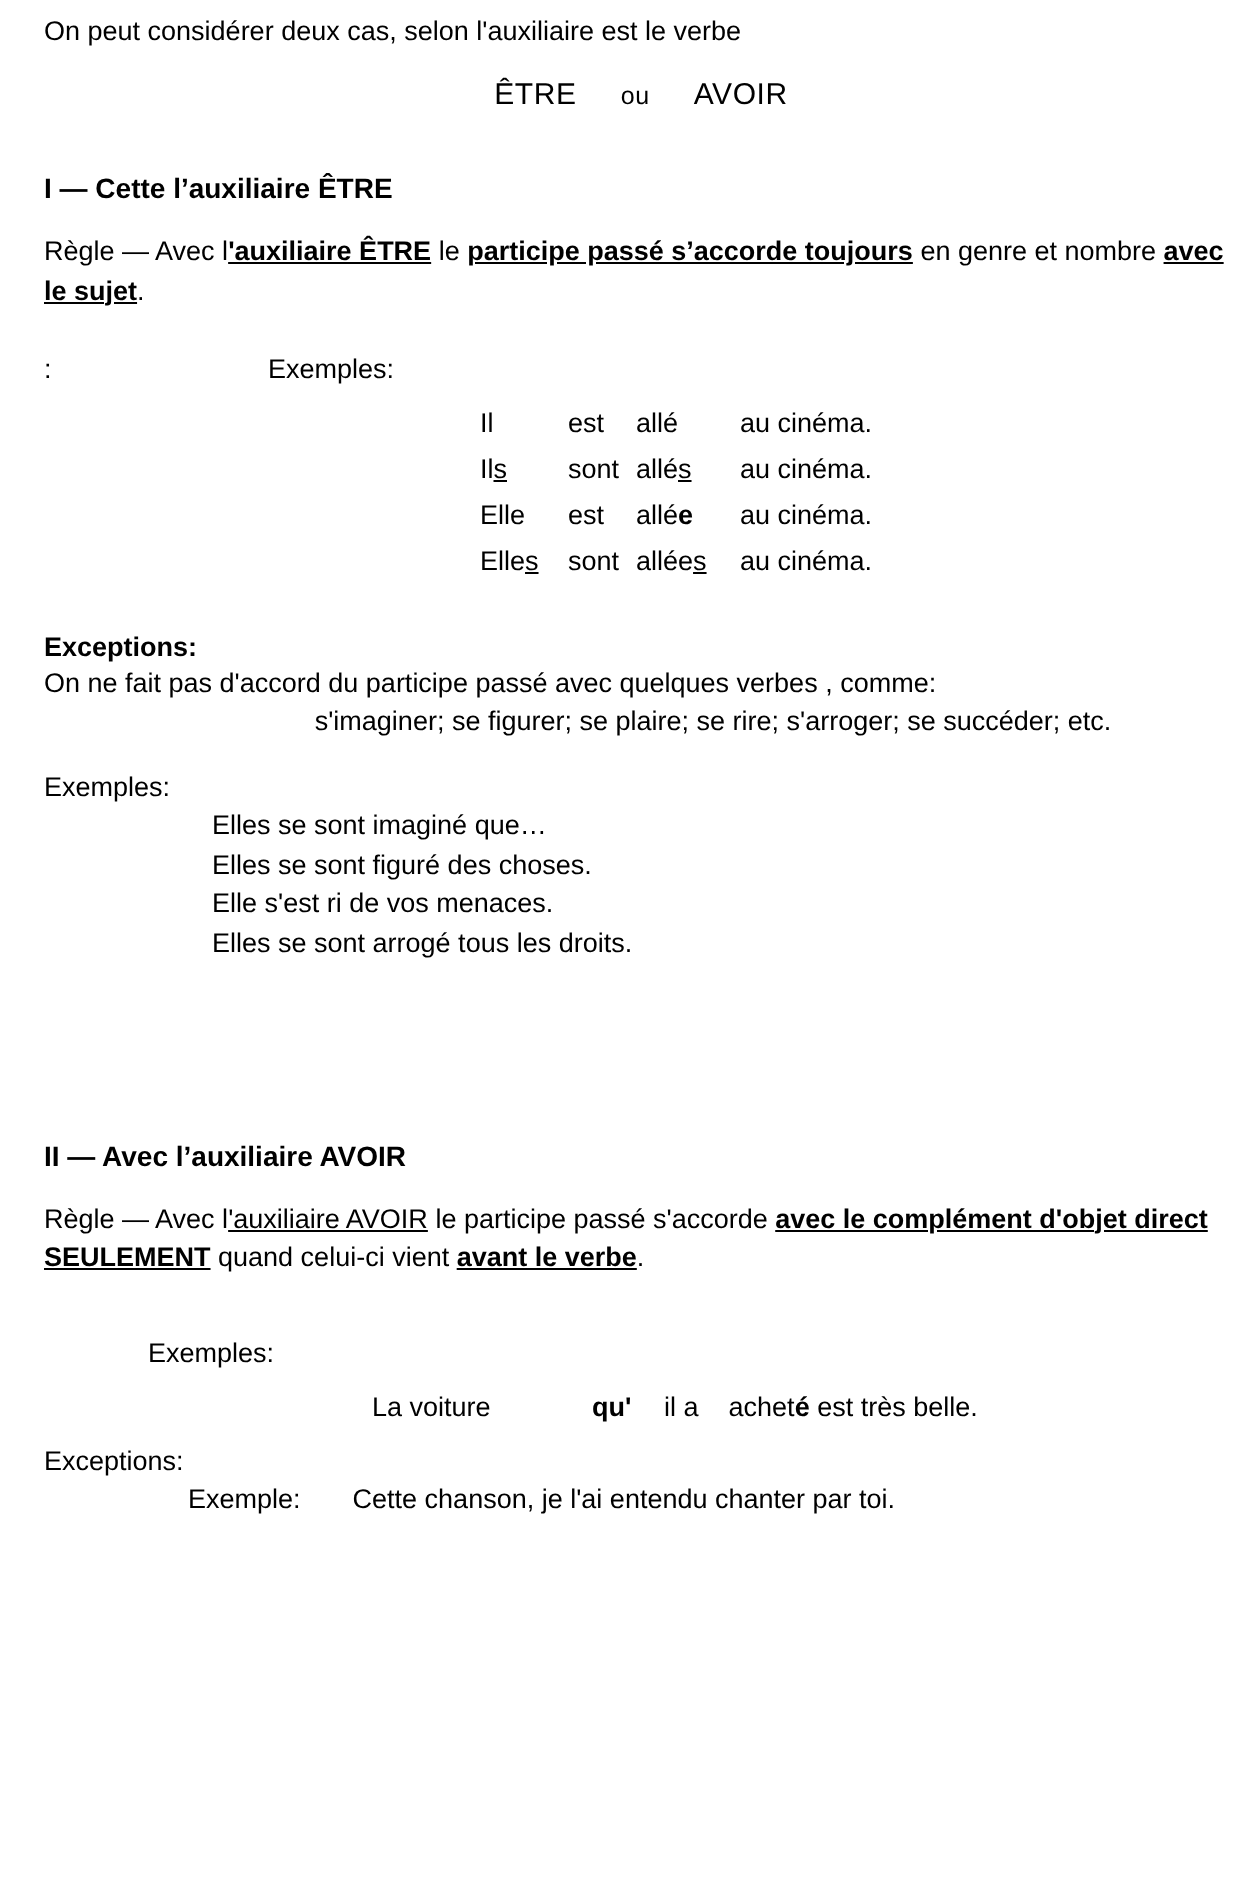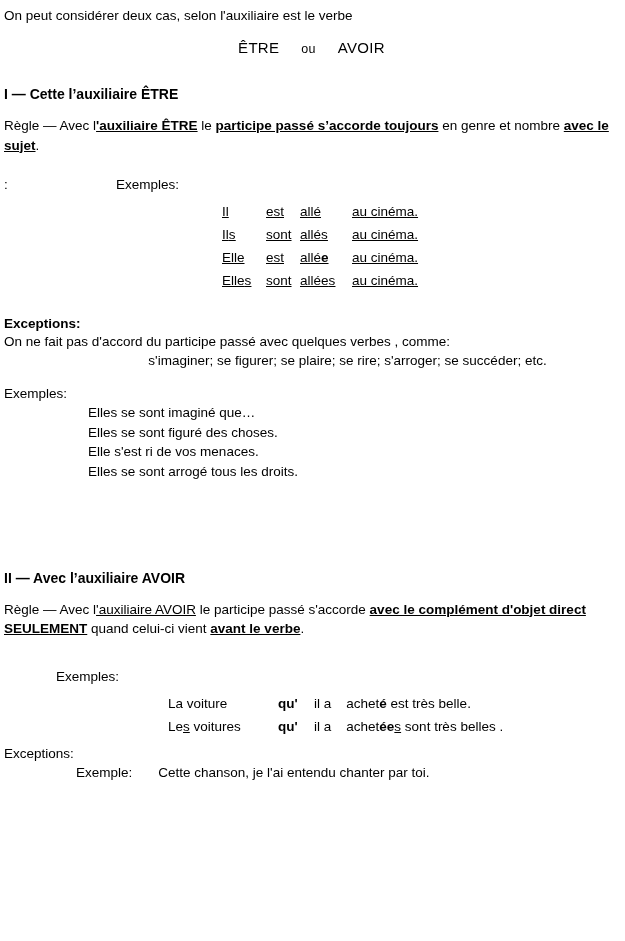--- a/index.html
+++ b/index.html
@@ -10,21 +10,21 @@
   body {
     width: 625px;
     height: 941px;
     font-family: "Liberation Sans", sans-serif;
     color: #000000;
     font-size: 13.5px;
     position: relative;
     overflow: hidden;
   }
   .page {
-    padding: 8px 6px 0 4px;
+    padding: 8px 6px 0 22px;
     box-sizing: border-box;
     width: 625px;
   }
   .intro {
     font-size: 13.5px;
     margin: 0 0 2px 0;
   }
   .aux-head {
     text-align: center;
     font-size: 15px;
@@ -55,21 +55,20 @@
     font-size: 13.5px;
     display: block;
   }
   .examples-label-row .colon {
     display: inline-block;
     width: 112px;
   }
   table.ex {
     border-collapse: collapse;
     margin: 8px 0 0 0;
-    text-decoration: underline;
   }
   table.ex td {
     padding: 4px 0 4px 0;
     font-size: 13.5px;
     vertical-align: top;
   }
   .c1 { width: 218px; text-align: left; }
   .c2 { width: 44px; }
   .c3 { width: 34px; }
   .c4 { width: 52px; }
@@ -219,31 +218,20 @@
       <td class="d1"></td>
       <td class="d2"><span>La voiture</span></td>
       <td class="d3"><b>qu'</b></td>
       <td class="d4">
         <span class="nowrap">il a</span>
         &nbsp;&nbsp;
         <span>achet</span><b>é</b><u></u>
         <span>est très belle.</span>
       </td>
     </tr>
-    <tr>
-      <td class="d1"></td>
-      <td class="d2"><span>Le</span><u>s</u><span> voitures</span></td>
-      <td class="d3"><b>qu'</b></td>
-      <td class="d4">
-        <span class="nowrap">il a</span>
-        &nbsp;&nbsp;
-        <span>achet</span><b>ée</b><u>s</u>
-        <span>sont très belles .</span>
-      </td>
-    </tr>
   </tbody>
     </table>
 
   <div class="exc2">Exceptions:</div>
 
 
   <div class="ex-final">
     <span>Exemple:</span><span class="gap"></span><span>Cette chanson, je l'ai entendu chanter par toi.</span>
   </div>
 

